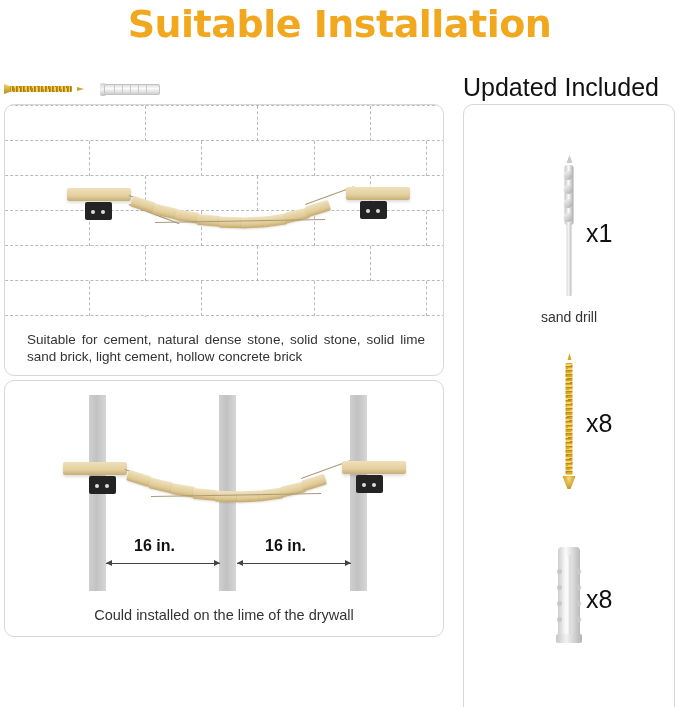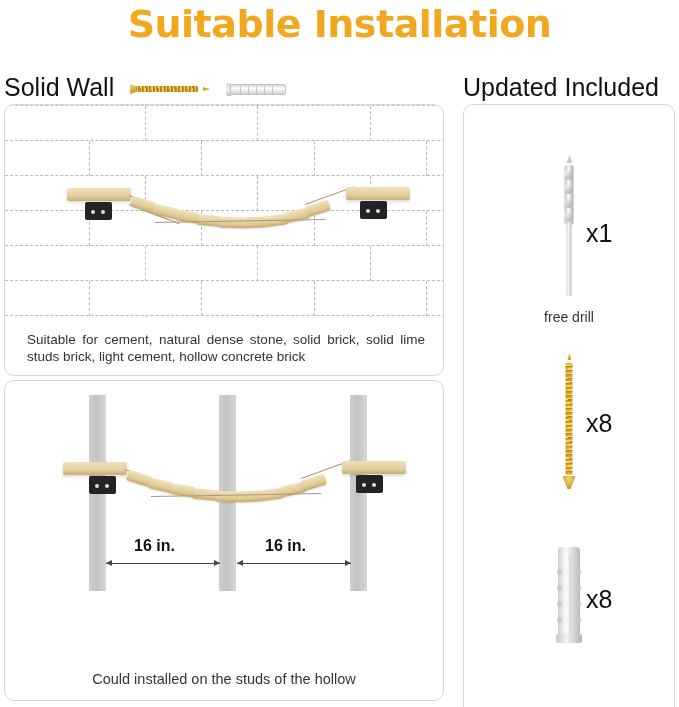--- a/index.html
+++ b/index.html
@@ -67,21 +67,21 @@
   
   .panel {
     border: 1px solid #d8d8d8;
     border-radius: 10px;
     background: #fff;
     position: relative;
     overflow: hidden;
     box-sizing: border-box;
   }
   #solid-wall-panel { height: 272px; }
-  #drywall-panel   { height: 321px; margin-top: 4px; }
+  #drywall-panel   { height: 257px; margin-top: 4px; }
   #hardware-panel  { height: 616px; }
 
   .panel-caption {
     font-size: 13.5px;
     color: #333;
     line-height: 17px;
     text-align: justify;
     font-family: "Liberation Sans", sans-serif;
   }
   .cap-solid {
@@ -385,21 +385,20 @@
   }
 </style>
 </head>
 <body>
 
 <div class="title">Suitable Installation</div>
 
 <div class="left-col">
 
   <div class="sec-head">
-    <span class="sec-head-title">Solid Wall</span>
     <span class="head-icons">
       <span class="screw-h">
         <span class="sh-head"></span>
           <span class="sh-body"></span>
           <span class="sh-tip"></span>
       </span>
       <span class="anchor-h">
         <span class="ah-collar"></span>
           <span class="ah-body"></span>
         <span class="ah-rib" style="left:14px"></span>
@@ -477,21 +476,21 @@
       <div class="rope" style="left:150px;top:117px;width:170px;transform:rotate(-1deg)"></div>
       <div class="rope" style="left:300px;top:99px;width:52px;transform:rotate(-20deg)"></div>
 
       <div class="shelf" style="left:341px;top:82px"></div>
       <div class="bracket" style="left:355px;top:96px">
           <b></b>
           <b></b>
         </div>
     </div>
 
-    <div class="panel-caption cap-solid">Suitable for cement, natural dense stone, solid brick, solid lime studs brick, light cement, hollow concrete brick</div>
+    <div class="panel-caption cap-solid">Suitable for cement, natural dense stone, solid stone, solid lime sand brick, light cement, hollow concrete brick</div>
   </div>
 
 
   <div class="panel" id="drywall-panel">
 
     <div class="stud" style="left:84px"></div>
     <div class="stud" style="left:214px"></div>
     <div class="stud" style="left:345px"></div>
 
     <div class="bridge" style="left:0;top:0;width:440px;height:212px">
@@ -522,21 +521,21 @@
           <b></b>
         </div>
     </div>
 
     <div class="dim-label" style="left:84px;top:156px;width:131px">16 in.</div>
     <div class="dim" style="left:101px;top:182px;width:114px"></div>
 
     <div class="dim-label" style="left:215px;top:156px;width:131px">16 in.</div>
     <div class="dim" style="left:232px;top:182px;width:114px"></div>
 
-    <div class="panel-caption cap-dry">Could installed on the studs of the hollow</div>
+    <div class="panel-caption cap-dry">Could installed on the lime of the drywall</div>
   </div>
 </div>
 
 <div class="right-col">
 
   <div class="sec-head">
     <span class="sec-head-title">Updated Included</span>
   </div>
 
   <div class="panel" id="hardware-panel">
@@ -545,21 +544,21 @@
       <div class="drill" style="top:0">
         <span class="tip"></span>
         <span class="flute"></span>
         <span class="tw" style="top:10px"></span>
         <span class="tw" style="top:24px"></span>
         <span class="tw" style="top:38px"></span>
         <span class="tw" style="top:52px"></span>
         <span class="shank"></span>
       </div>
       <div class="hw-count" style="left:122px;top:58px">x1</div>
-      <div class="hw-label" style="top:148px">free drill</div>
+      <div class="hw-label" style="top:148px">sand drill</div>
     </div>
 
     <div class="hw-item" style="top:252px;height:140px">
       <div class="screw-v" style="top:0">
         <span class="tip"></span>
         <span class="body"></span>
         <span class="head"></span>
       </div>
       <div class="hw-count" style="left:122px;top:52px">x8</div>
     </div>

